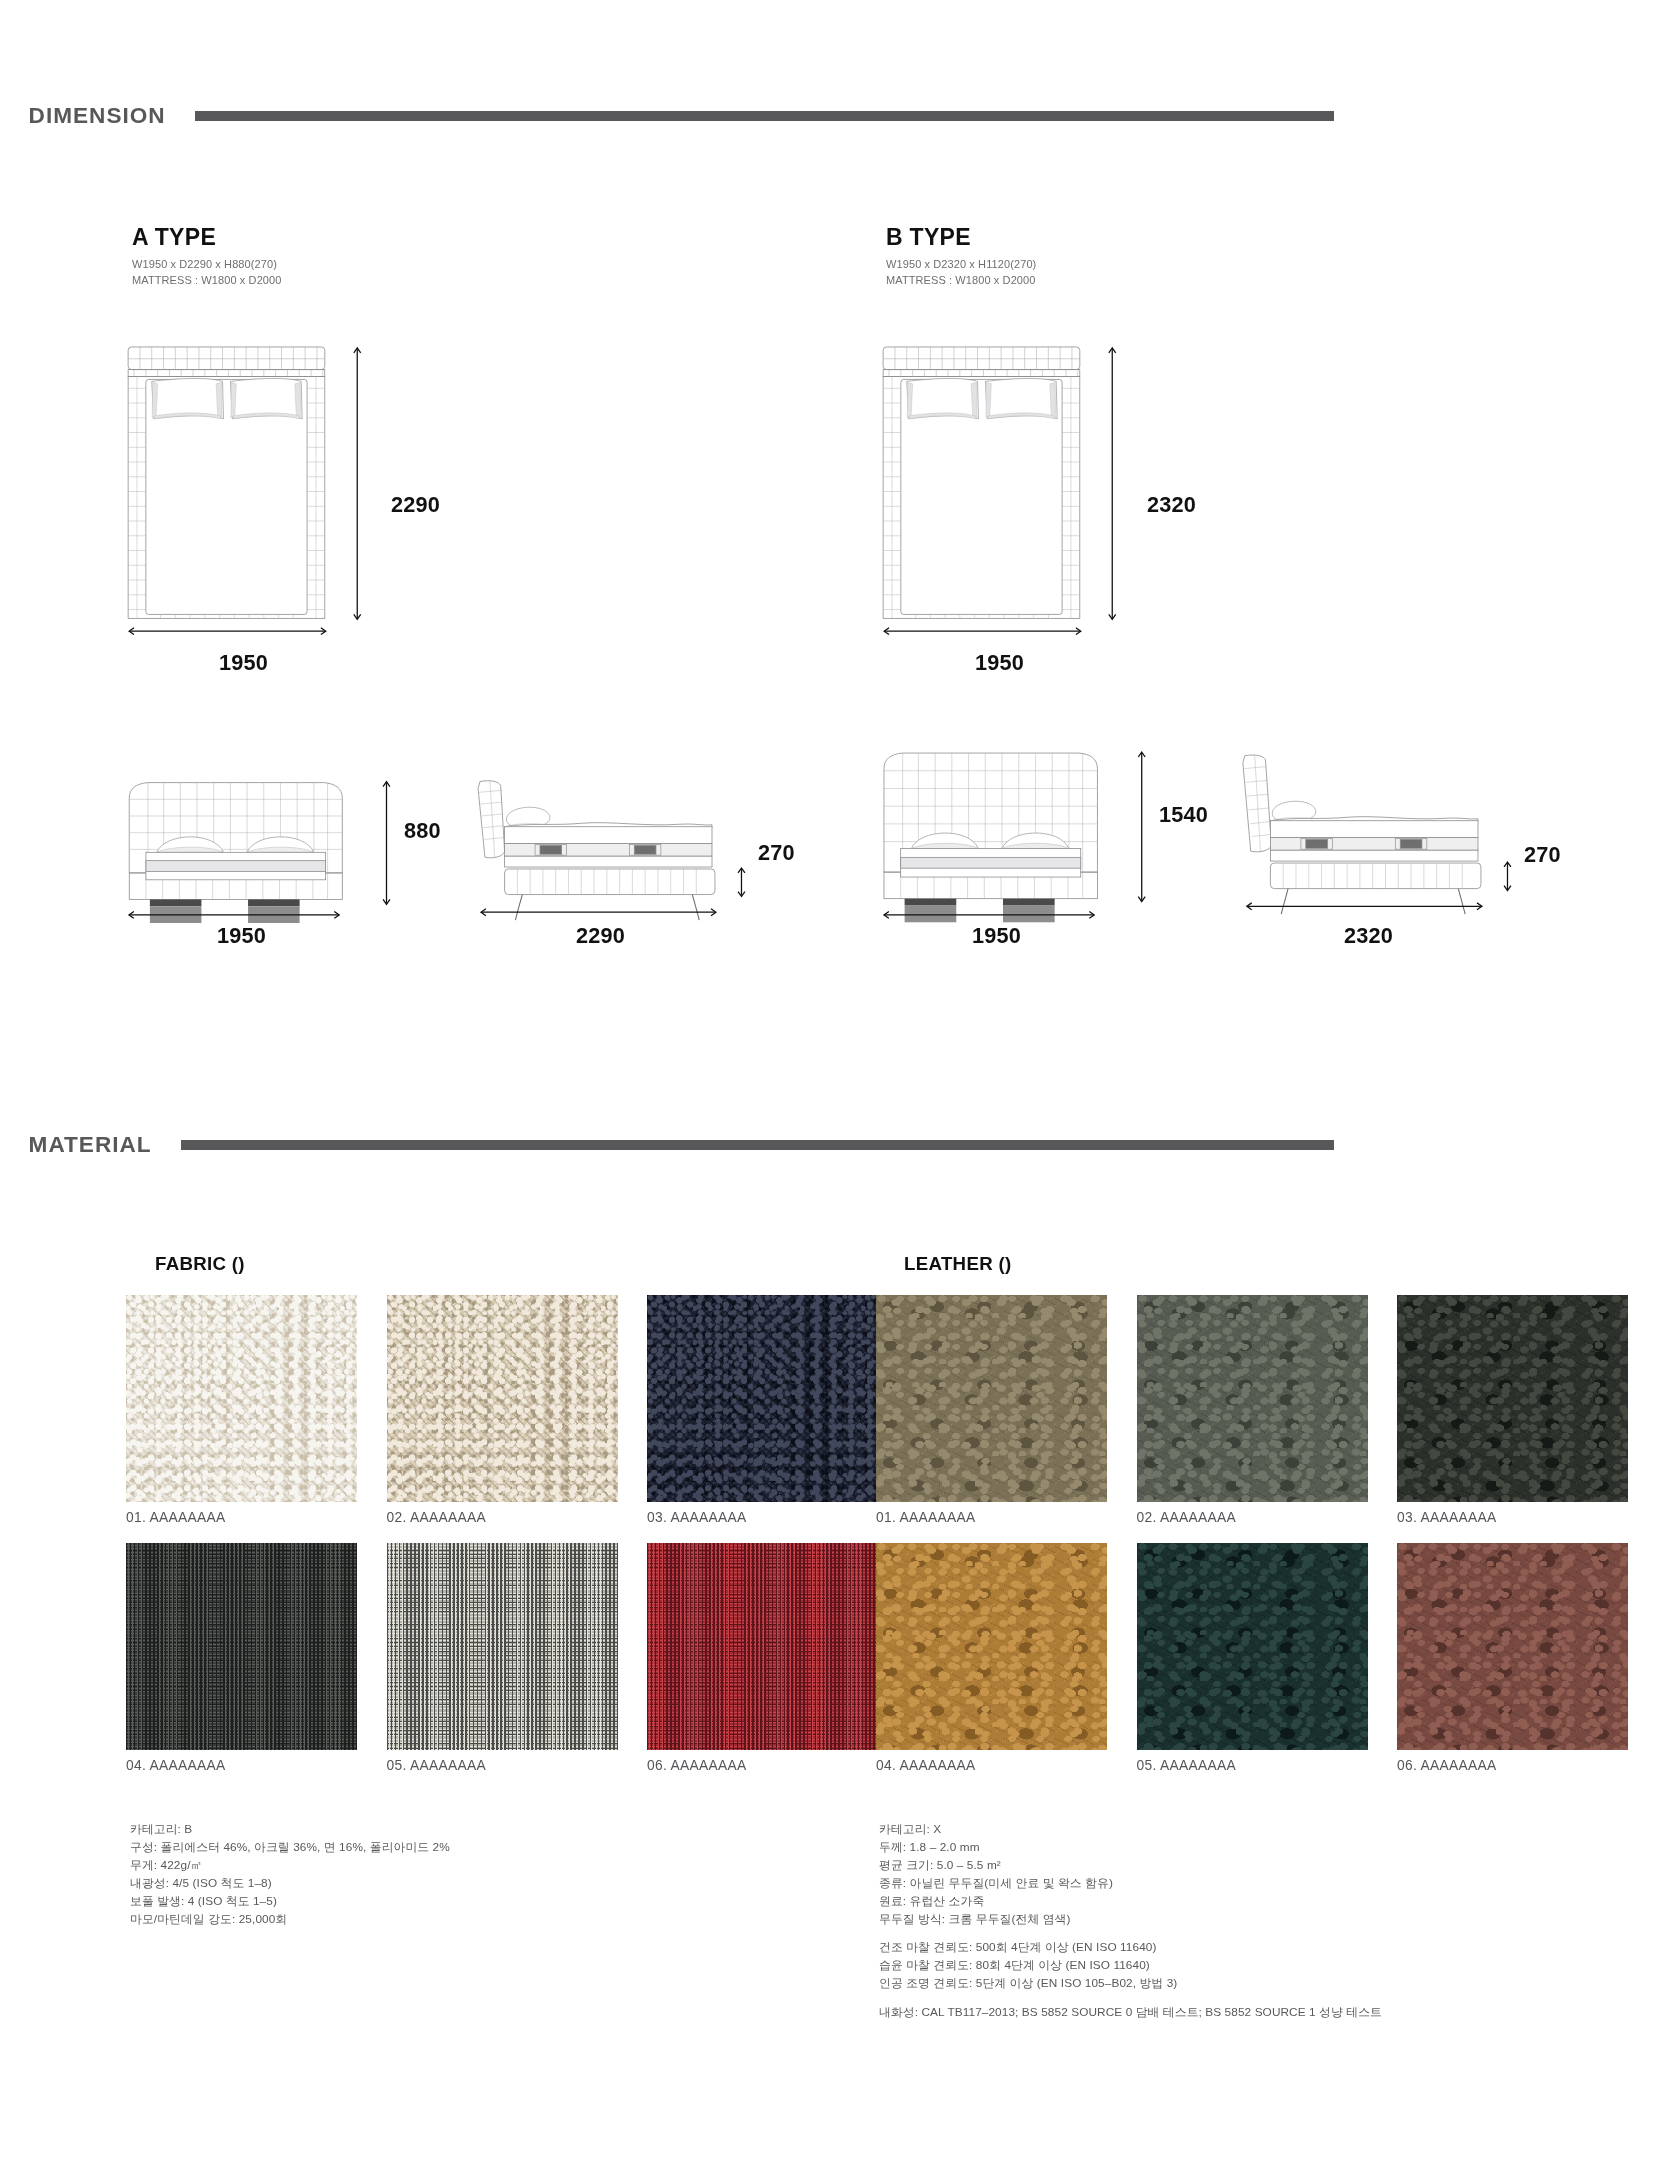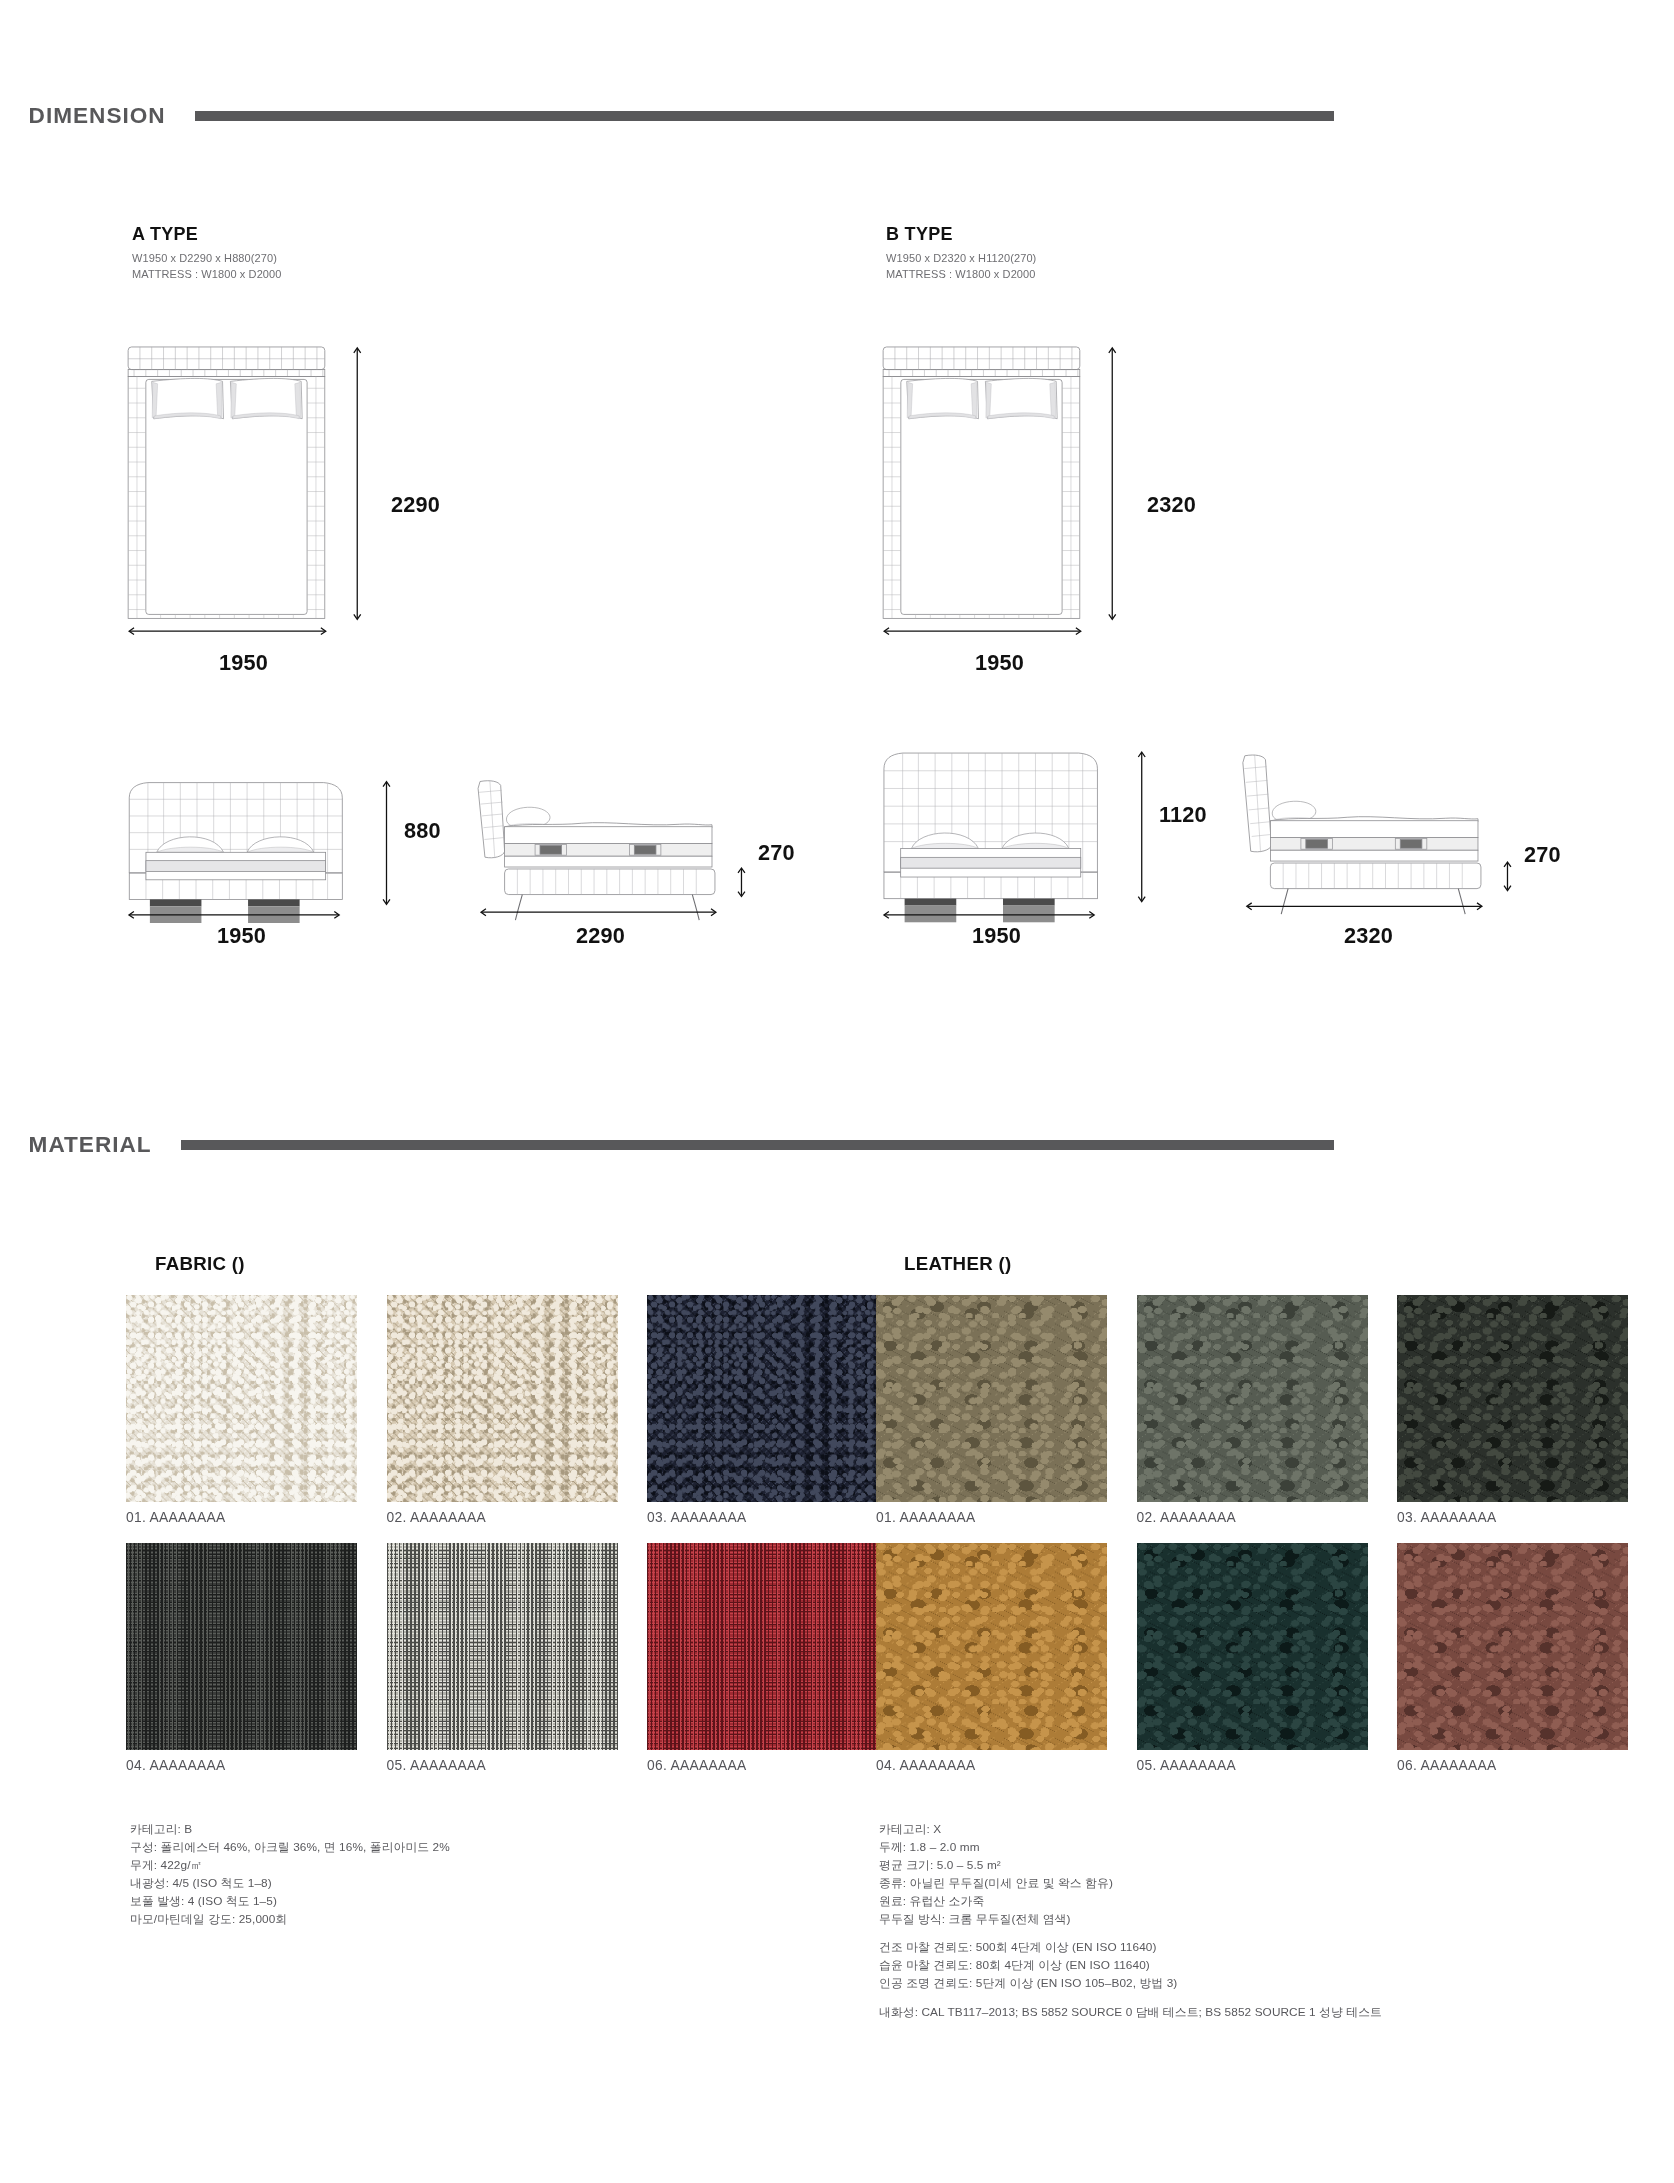--- a/index.html
+++ b/index.html
@@ -15,21 +15,21 @@
   
   .sec-head{position:absolute;display:flex;align-items:center;width:1364px;left:0;}
   .sec-title{
     font-size:22.6px;font-weight:700;letter-spacing:1px;color:#58585a;
     margin-left:28.6px;white-space:nowrap;
   }
   .sec-rule{height:9.4px;background:#58585a;flex:1;margin-left:29.5px;margin-right:30.5px;}
 
   
   .type-block{position:absolute;}
-  .type-name{font-size:18px;font-weight:700;letter-spacing:0.3px;color:#111;margin:0 0 5.9px 0;}
+  .type-name{font-size:23px;font-weight:700;letter-spacing:0.3px;color:#111;margin:0 0 5.9px 0;}
   .type-line{font-size:11px;color:#6e6e72;line-height:1.42;letter-spacing:0.1px;white-space:nowrap;}
 
   
   .draw{position:absolute;}
   .draw svg{display:block;}
   .dimtxt{
     position:absolute;font-size:21.7px;font-weight:700;color:#111;
     letter-spacing:0.2px;white-space:nowrap;
   }
 
@@ -338,21 +338,21 @@
       <rect x="48" y="330" width="105" height="34" fill="#8d8d8d"></rect>
       <rect x="248" y="316" width="105" height="14" fill="#4a4a4a"></rect>
       <rect x="248" y="330" width="105" height="34" fill="#8d8d8d"></rect>
       <g stroke="#111" stroke-width="2.6" fill="none">
         <path d="M530 20 v300"></path>
           <path d="M523 28 l7 -10 l7 10"></path>
           <path d="M523 312 l7 10 l7 -10"></path>
       </g>
     </svg>
   </div>
-  <div class="dimtxt" style="left:1159px;top:802px;">1120</div>
+  <div class="dimtxt" style="left:1159px;top:802px;">1540</div>
   <div class="draw" style="left:881px;top:908px;">
     <svg width="226" height="14.8" viewBox="0 0 460 30">
       <g stroke="#111" stroke-width="2.6" fill="none">
         <path d="M8 14 h424"></path>
           <path d="M16 7 l-10 7 l10 7"></path>
           <path d="M424 7 l10 7 l-10 7"></path>
       </g>
     </svg>
   </div>
   <div class="dimtxt" style="left:972px;top:923px;">1950</div>

